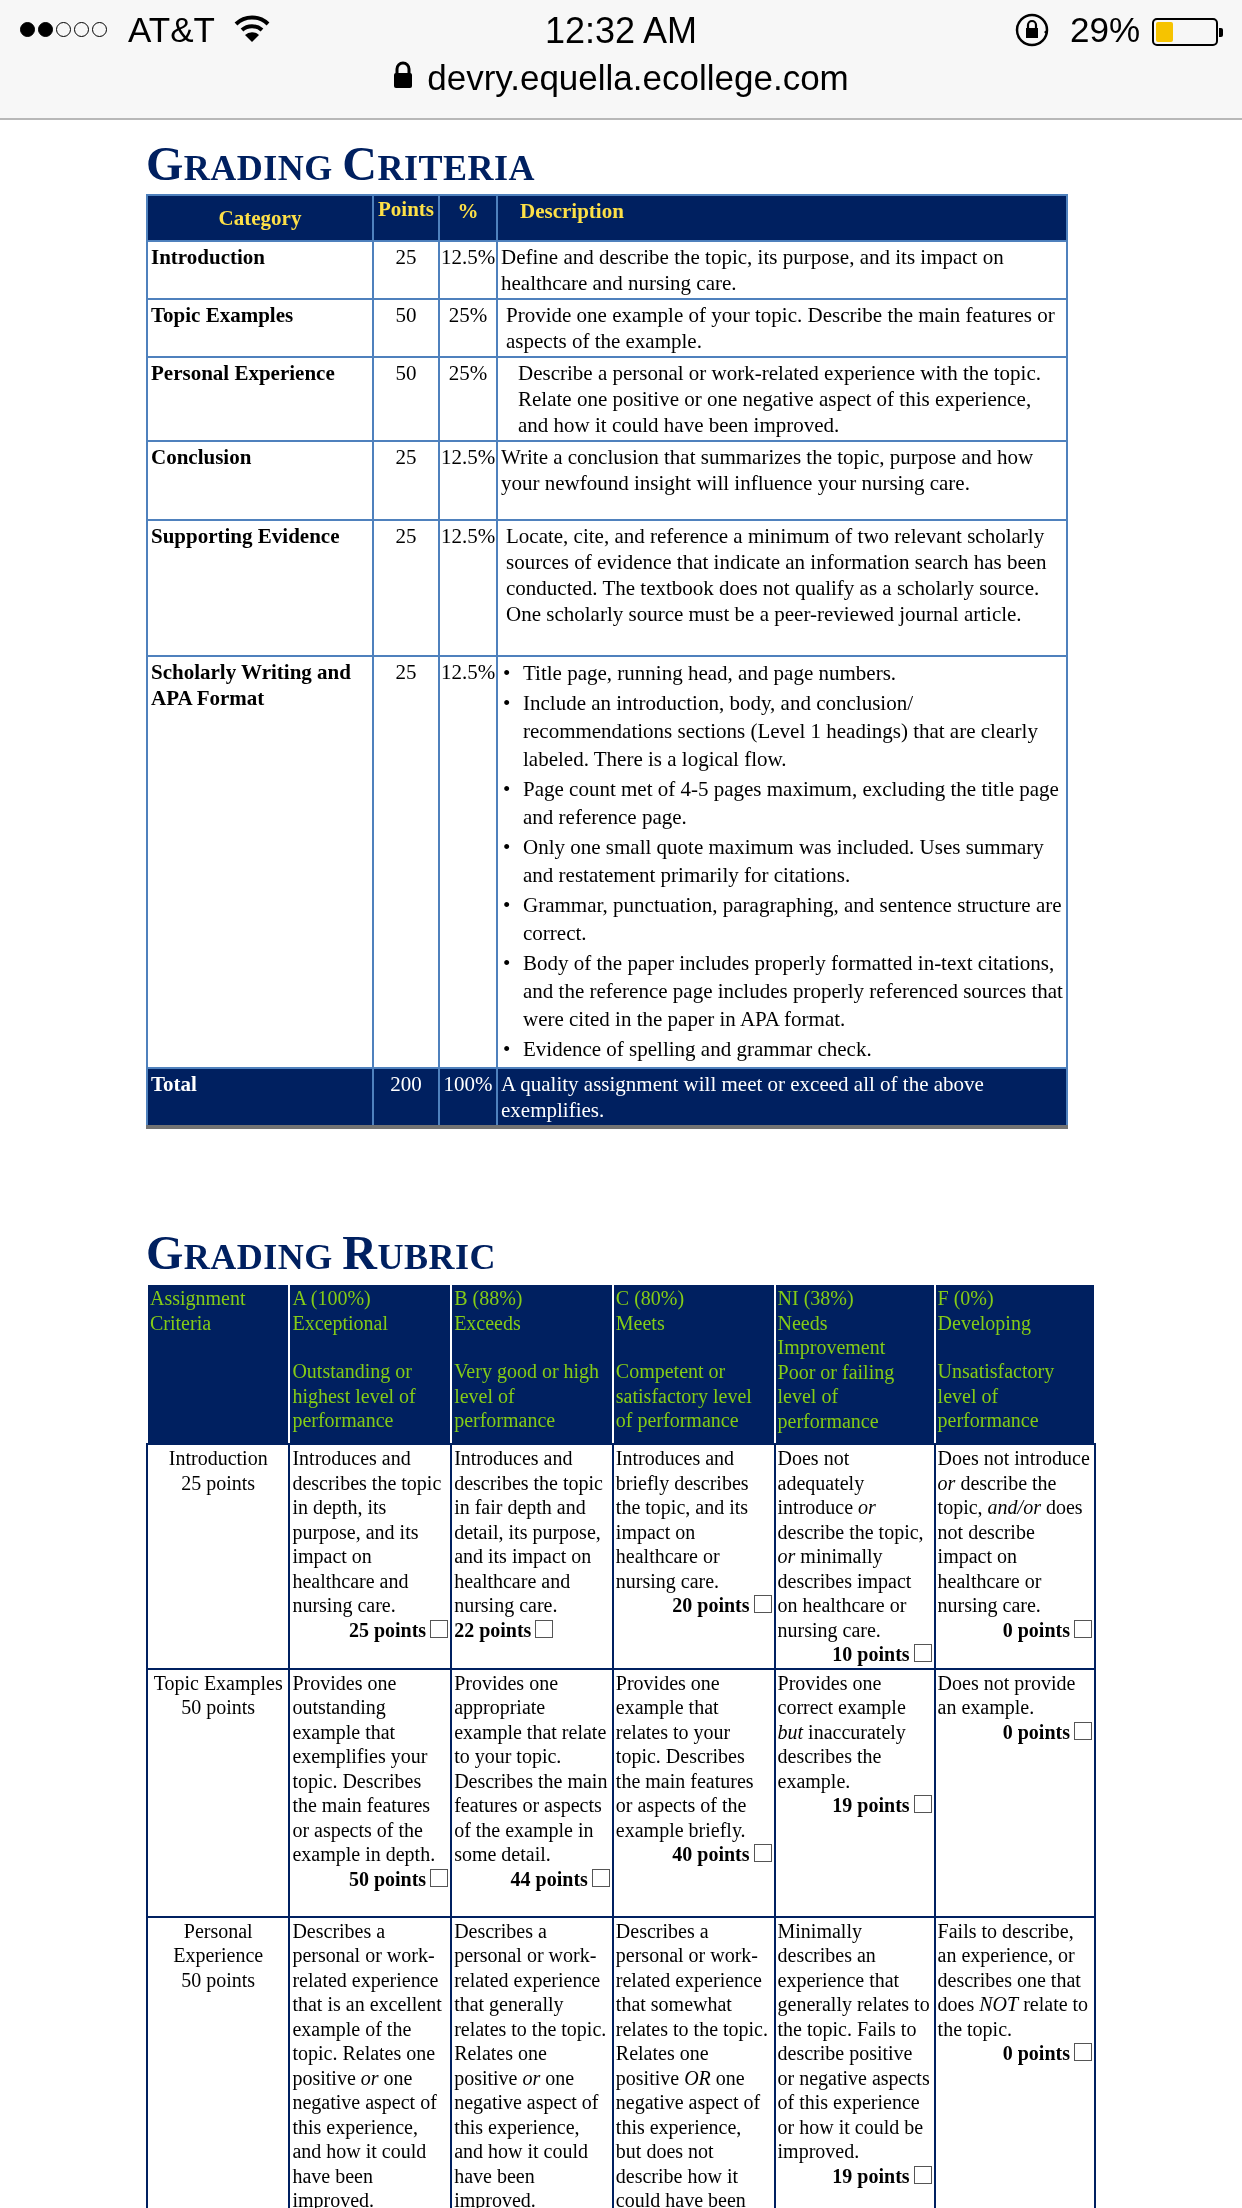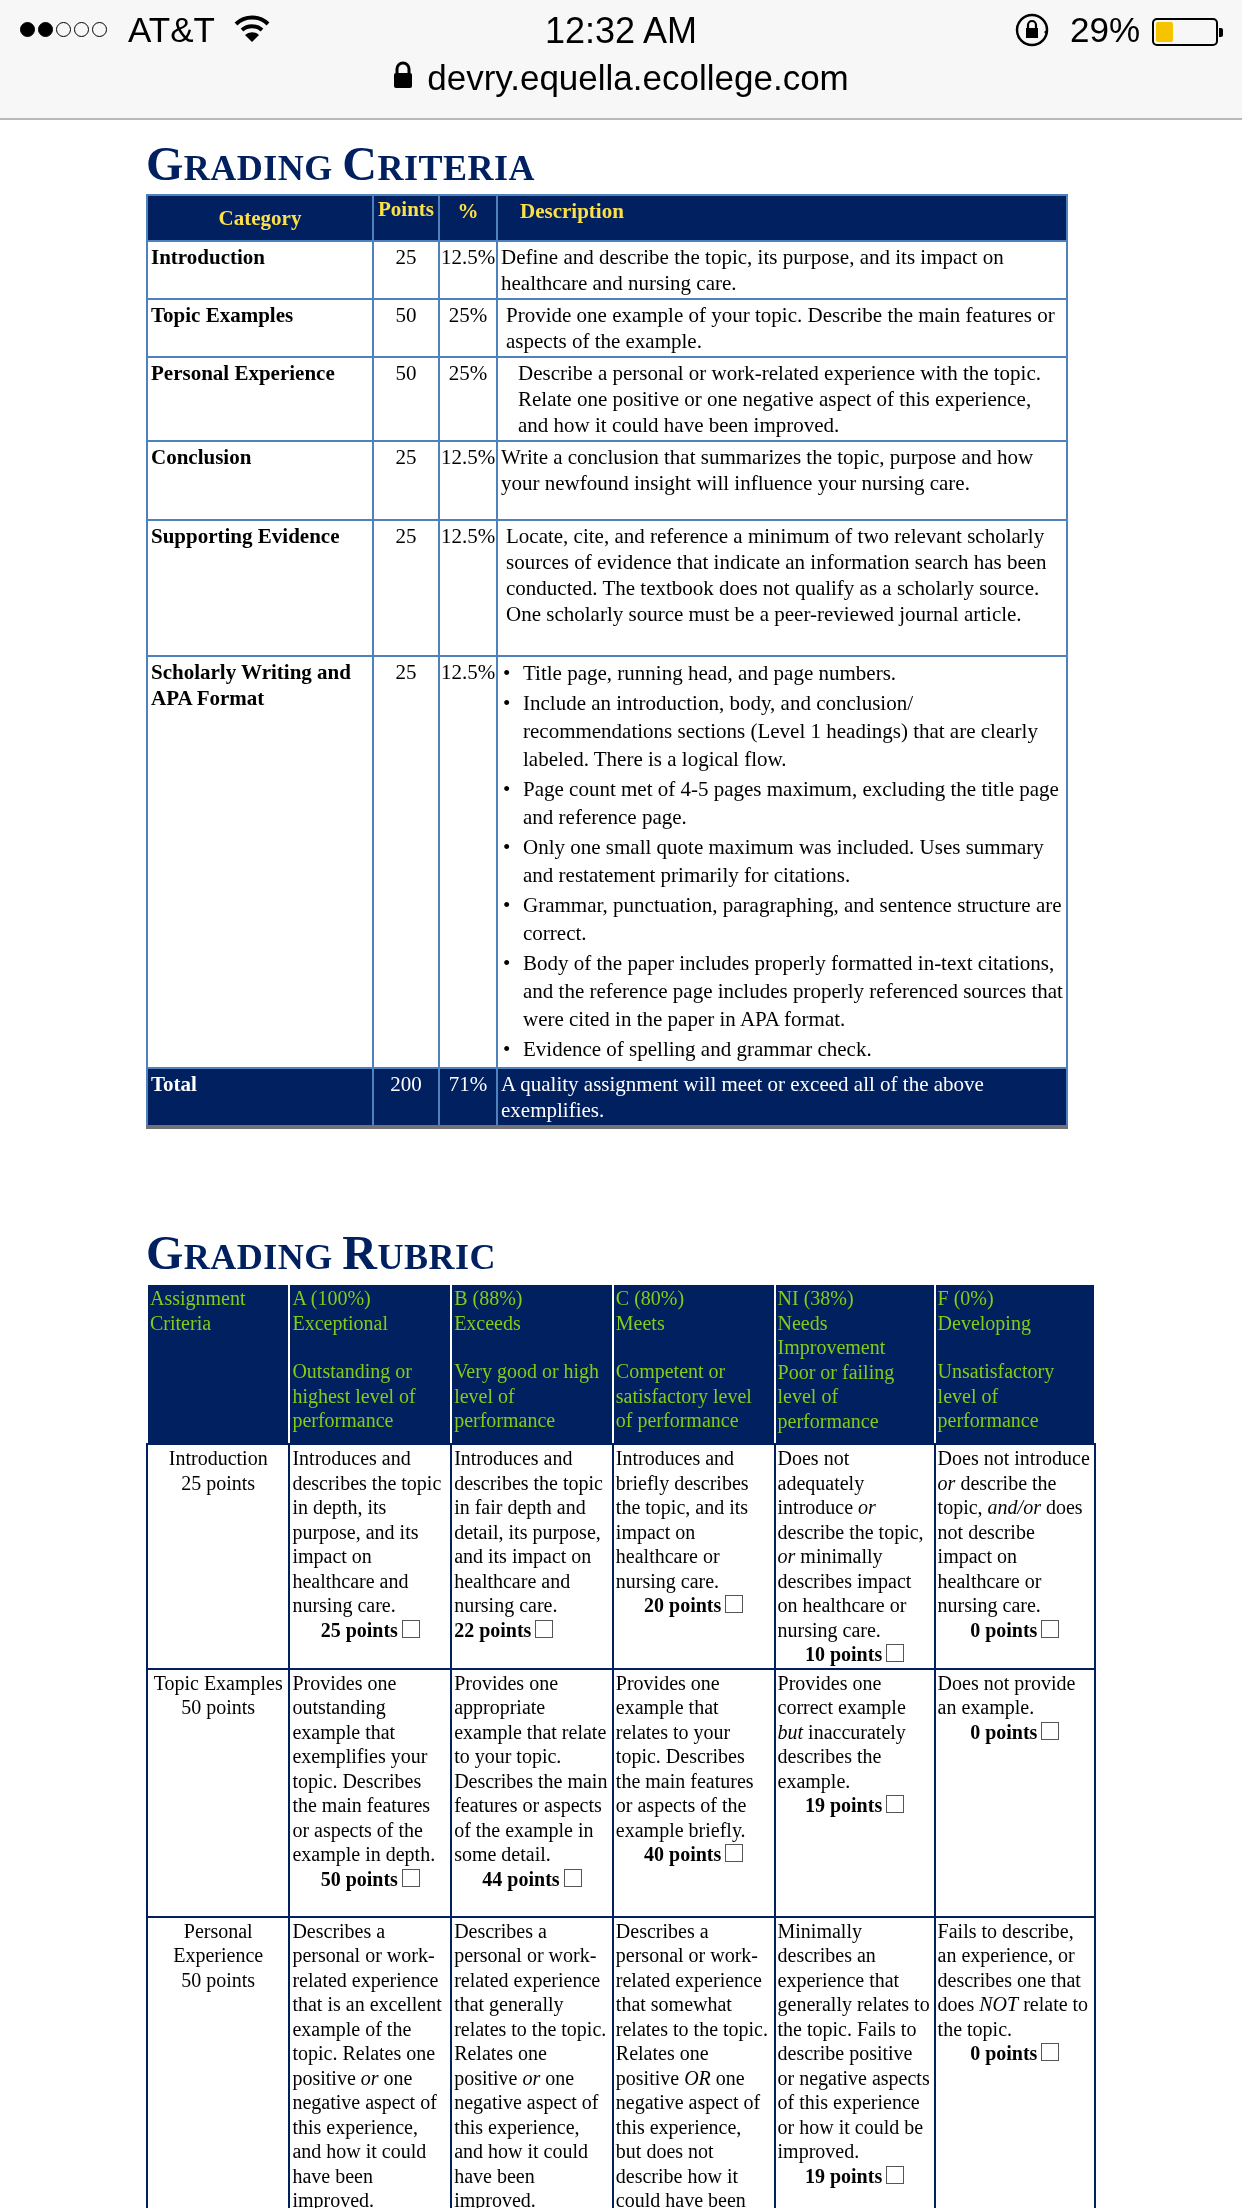--- a/index.html
+++ b/index.html
@@ -34,21 +34,21 @@
   table.criteria td.desc { padding-left:3px; }
   table.criteria tr.total td { background:#002060; color:#fff; border-bottom:4px solid #737373; }
   ul.bul { margin:0; padding:0; list-style:none; }
   ul.bul li { position:relative; padding-left:22px; margin-bottom:2px; line-height:28px; }
   ul.bul li:before { content:"\2022"; position:absolute; left:2px; top:0; }
 
   table.rubric { position:absolute; left:146px; top:1163px; width:950px; border-collapse:collapse; font-size:20px; line-height:24.5px; }
   table.rubric th, table.rubric td { border:2px solid #002060; vertical-align:top; padding:1px 2px; }
   table.rubric thead th { background:#002060; color:#84cc16; font-weight:normal; text-align:left; border-color:#ffffff #ffffff #002060 #ffffff; border-width:2px; height:156px; vertical-align:top; }
   table.rubric td.crit { text-align:center; }
-  table.rubric .pts { display:block; text-align:center; font-weight:bold; }
+  table.rubric .pts { display:block; text-align:right; font-weight:bold; }
   table.rubric .pts.left { text-align:left; }
   .cb { display:inline-block; width:16px; height:16px; border:1px solid #555; vertical-align:-1px; margin-left:4px; background:#fff; }
   .hd-gap { display:block; height:24px; }
 </style>
 </head>
 <body>
 
 <div class="statusbar">
   <div class="sb-row">
     <div class="signal">
@@ -149,21 +149,21 @@
             <li>Only one small quote maximum was included. Uses summary and restatement primarily for citations.</li>
             <li>Grammar, punctuation, paragraphing, and sentence structure are correct.</li>
             <li>Body of the paper includes properly formatted in-text citations, and the reference page includes properly referenced sources that were cited in the paper in APA format.</li>
             <li>Evidence of spelling and grammar check.</li>
           </ul>
         </td>
       </tr>
       <tr class="total" style="height:58px;">
         <td class="cat">Total</td>
         <td class="pts">200</td>
-        <td class="pct">71%</td>
+        <td class="pct">100%</td>
         <td class="desc">A quality assignment will meet or exceed all of the above exemplifies.</td>
       </tr>
     </tbody>
   </table>
 
   <h2 class="title" style="left:146px; top:1105px;">
     <span class="big">G</span><span class="sm">RADING </span><span class="big">R</span><span class="sm">UBRIC</span>
   </h2>
 
   <table class="rubric">

